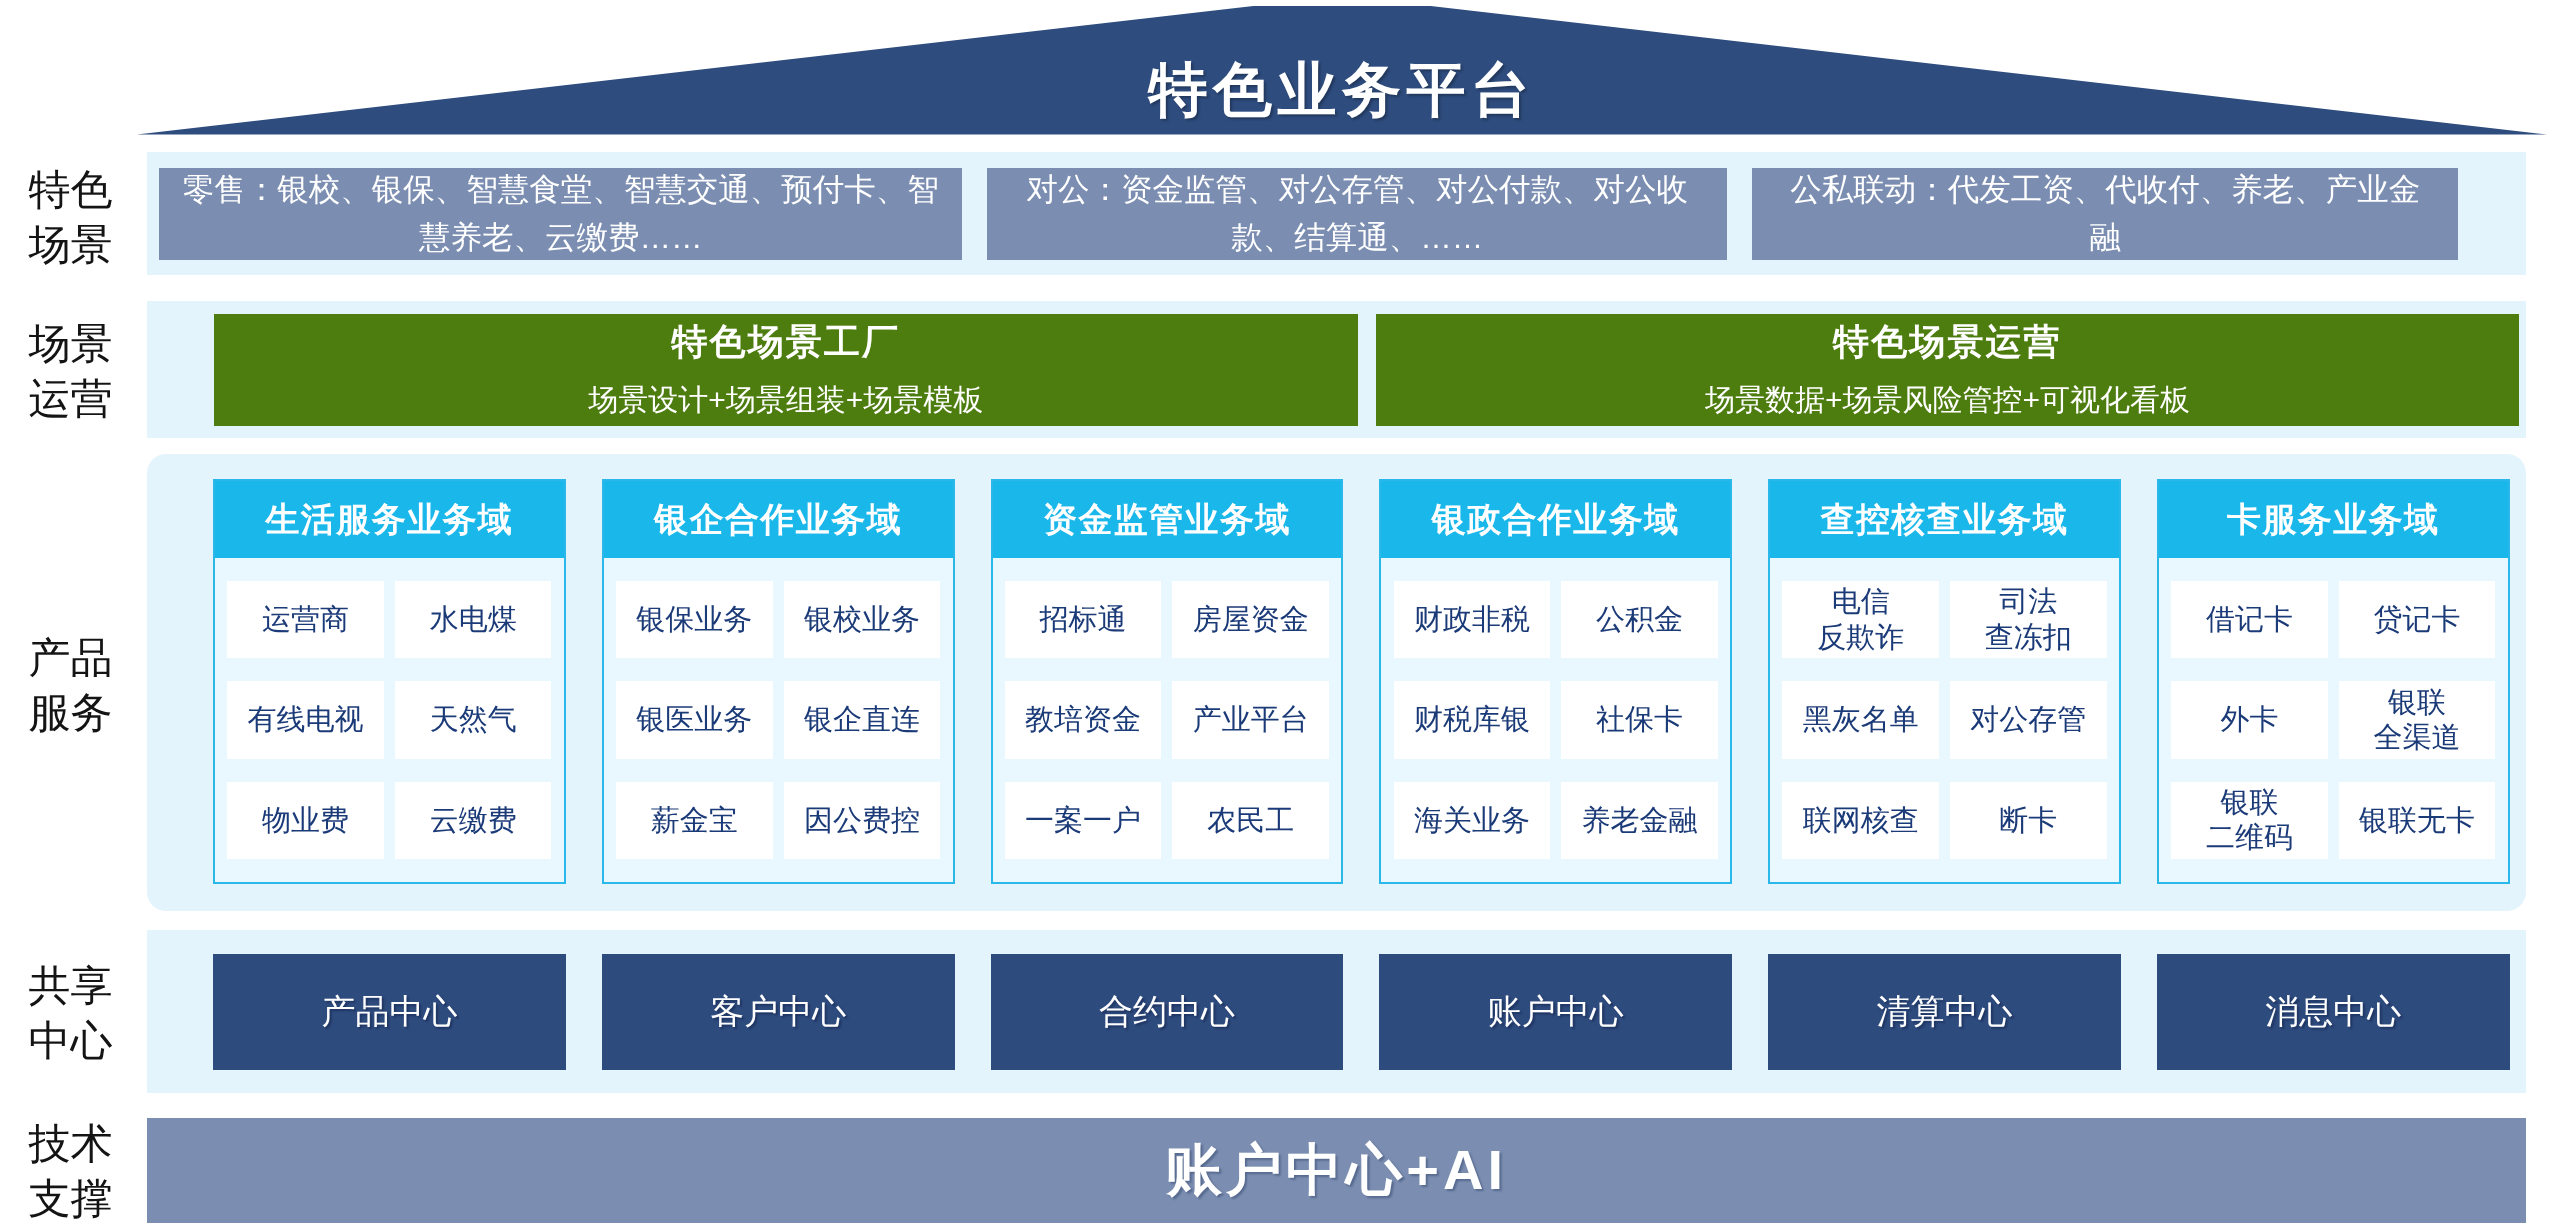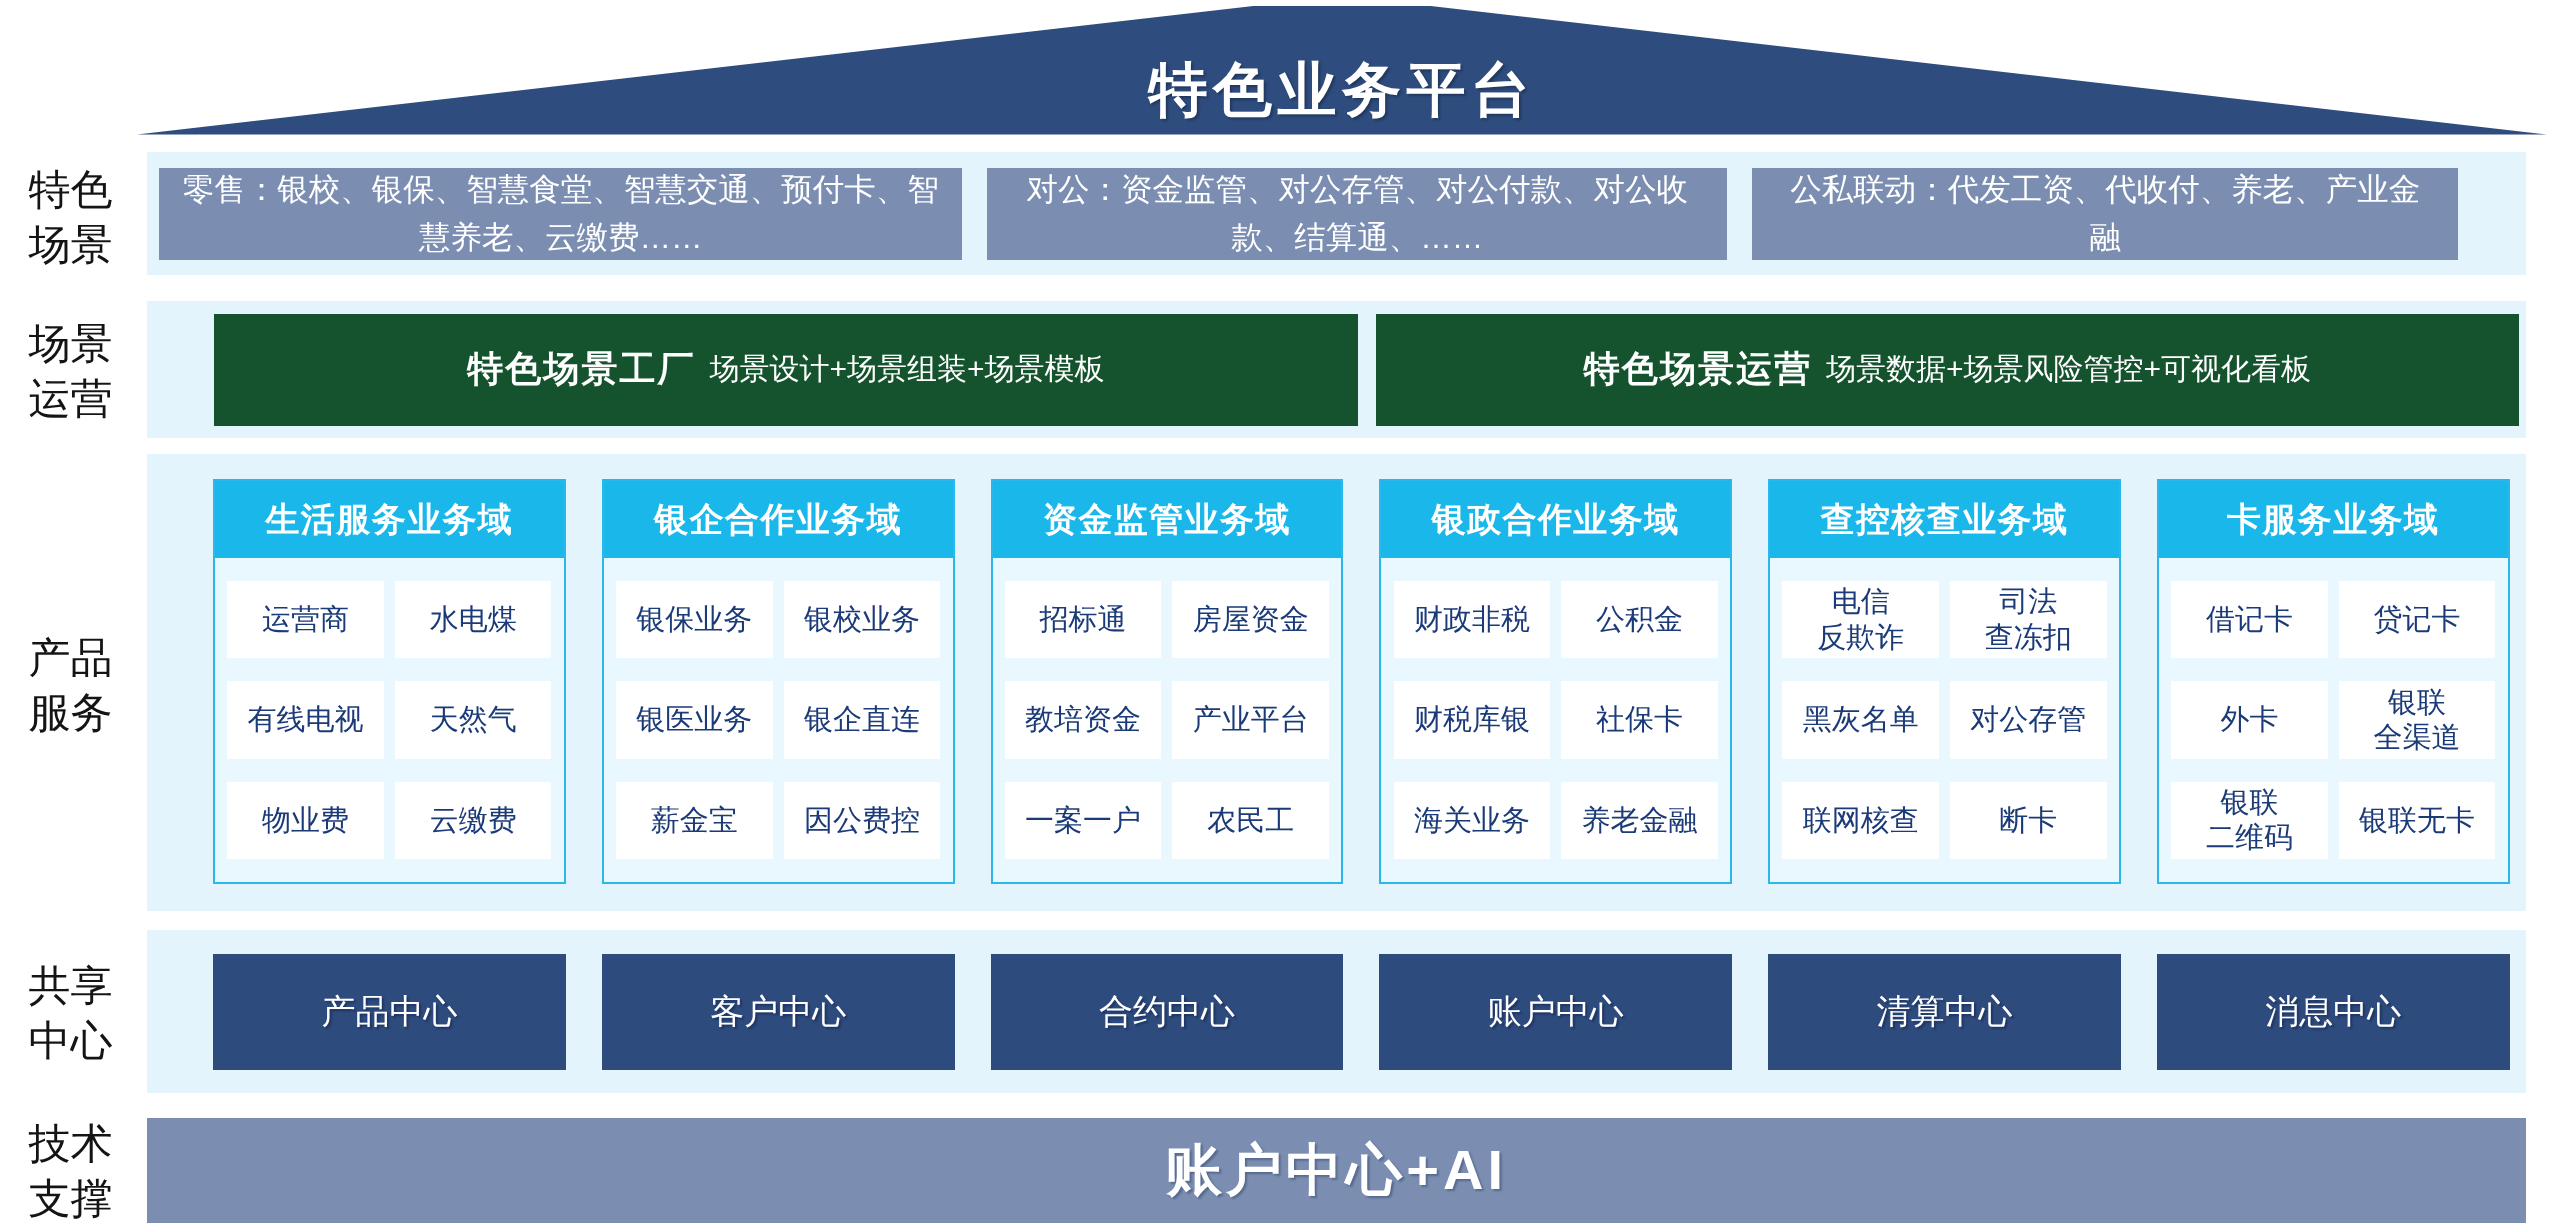--- a/index.html
+++ b/index.html
@@ -39,29 +39,29 @@
     display:flex;align-items:center;justify-content:center;
     font-size:31.5px;line-height:1.5;text-align:center;padding:0 23px;box-sizing:border-box;
   }
   .slate-box.b1{flex:1.09;}
   .slate-box.b2{flex:1;}
   .slate-box.b3{flex:0.95;}
 
   .band-operation{top:301px;height:137px;display:flex;align-items:center;gap:18px;
     padding:0 6.8px 0 67px;box-sizing:border-box;}
   .cyan-card{
-    flex:1;height:112px;background:#14532d;color:#ffffff;
-    display:flex;flex-direction:row;align-items:center;justify-content:center;gap:13.7px;
+    flex:1;height:112px;background:#4d7c0f;color:#ffffff;
+    display:flex;flex-direction:column;align-items:center;justify-content:center;gap:13.7px;
     text-align:center;
   }
   .cyan-card .card-title{font-size:36px;font-weight:bold;letter-spacing:2.1px;}
   .cyan-card .card-subtitle{font-size:30px;}
 
   .band-products{top:454px;height:457px;display:flex;gap:36px;
-    padding:25px 16.4px 27px 66px;box-sizing:border-box;}
+    padding:25px 16.4px 27px 66px;box-sizing:border-box;border-radius:19px;}
   .domain-col{
     flex:1;border:2.1px solid #2ab7e9;background:#e9f7fe;
     display:flex;flex-direction:column;box-sizing:border-box;
   }
   .domain-header{
     height:77px;flex:0 0 77px;background:#1ab7ea;color:#ffffff;
     display:flex;align-items:center;justify-content:center;
     font-size:34px;font-weight:bold;letter-spacing:1.4px;
   }
   .domain-body{

